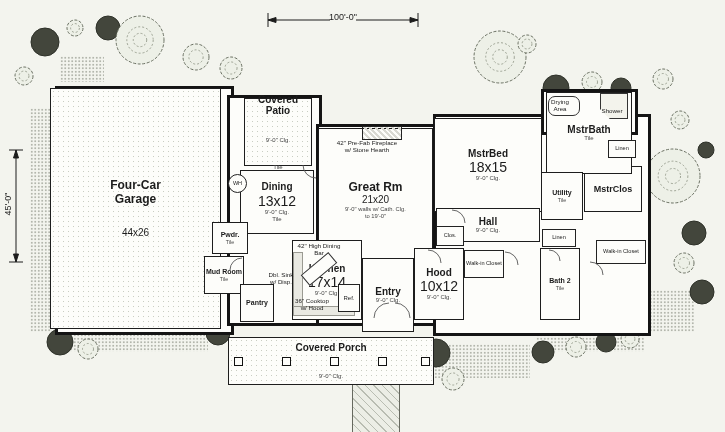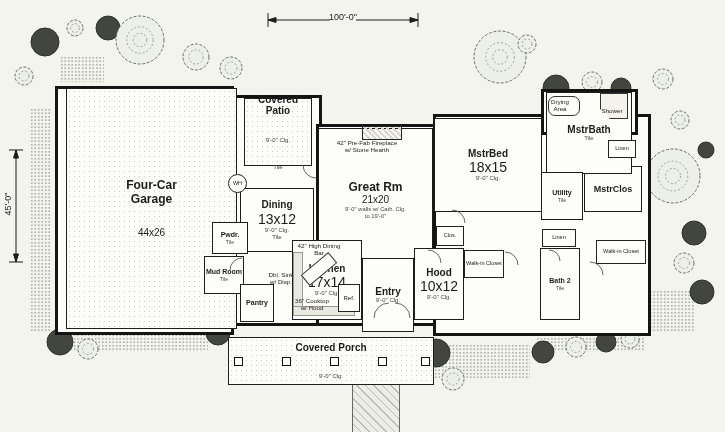--- a/index.html
+++ b/index.html
@@ -185,32 +185,32 @@
   <div class="porch dots" style="left:228px;top:320px;width:204px;height:46px">
     <span class="rn">Covered Porch</span>
     <span class="rc">9'-0" Clg.</span>
   </div>
   <div class="post" style="left:234px;top:357px"></div>
   <div class="post" style="left:282px;top:357px"></div>
   <div class="post" style="left:330px;top:357px"></div>
   <div class="post" style="left:378px;top:357px"></div>
   <div class="post" style="left:421px;top:357px"></div>
 
-  <div class="room room--lg room--garage dots" style="left:66px;top:88px;width:169px;height:239px">
+  <div class="room room--lg room--garage dots" style="left:50px;top:88px;width:169px;height:239px">
     <span class="rn">Four-Car Garage</span>
     <span class="rs">44x26</span>
   </div>
 
   <div class="room dots" style="left:244px;top:98px;width:66px;height:66px">
     <span class="rn">Covered Patio</span>
     <span class="rc">9'-0" Clg.</span>
     <span class="rf">Tile</span>
   </div>
 
-  <div class="room" style="left:240px;top:188px;width:72px;height:62px">
+  <div class="room" style="left:240px;top:170px;width:72px;height:62px">
     <span class="rn">Dining</span>
     <span class="rs">13x12</span>
     <span class="rc">9'-0" Clg.</span>
     <span class="rf">Tile</span>
   </div>
 
   <div class="room room--lg" style="left:318px;top:128px;width:113px;height:142px">
     <span class="rn">Great Rm</span>
     <span class="rs">21x20</span>
     <span class="rx">9'-0" walls w/ Cath. Clg. to 19'-0"</span>
@@ -229,20 +229,24 @@
   <div class="room" style="left:546px;top:92px;width:84px;height:80px">
     <span class="rn">MstrBath</span>
     <span class="rf">Tile</span>
   </div>
 
   <div class="room room--sm" style="left:541px;top:172px;width:40px;height:46px">
     <span class="rn">Utility</span>
     <span class="rf">Tile</span>
   </div>
 
+  <div class="room" style="left:436px;top:208px;width:102px;height:32px">
+    <span class="rn">Hall</span>
+    <span class="rc">9'-0" Clg.</span>
+  </div>
 
   <div class="room" style="left:292px;top:240px;width:68px;height:78px">
     <span class="rn">Kitchen</span>
     <span class="rs">17x14</span>
     <span class="rc">9'-0" Clg.</span>
   </div>
 
   <div class="room" style="left:362px;top:258px;width:50px;height:72px">
     <span class="rn">Entry</span>
     <span class="rc">9'-0" Clg.</span>

